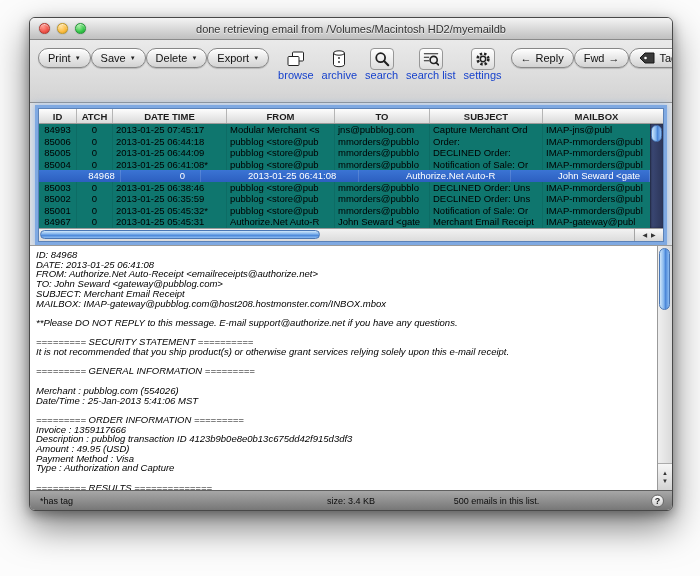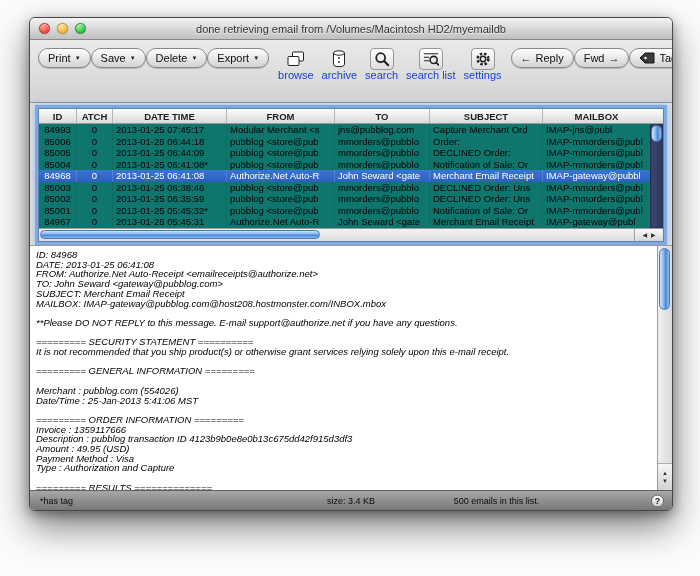--- a/index.html
+++ b/index.html
@@ -38,21 +38,21 @@
     box-shadow:0 0 0 3px var(--focus_ring,#7FA9E2),0 0 7px 4px rgba(120,170,235,.55);}
   .thead{display:flex;height:15px;background:linear-gradient(#fdfdfd,#dadada);border-bottom:1px solid #9a9a9a;padding-right:13px;box-sizing:border-box;}
   .th{font-size:9.5px;font-weight:bold;color:#1c1c1c;display:flex;align-items:center;justify-content:center;
     border-right:1px solid #b5b5b5;overflow:hidden;white-space:nowrap;flex:0 0 auto;box-sizing:border-box;}
   .tbody{height:104px;position:relative;overflow:hidden;}
   .rows{margin-right:13px;}
   .tr{display:flex;height:11.5px;background:#0f766e;}
   .tr.selected{background:linear-gradient(var(--selection,#3b74d4),var(--selection_dark,#2c5fc0));color:#fff;}
   .td{font-size:9.5px;line-height:11.5px;padding:0 3px;white-space:nowrap;overflow:hidden;
     border-right:1px solid rgba(0,0,0,.08);flex:0 0 auto;box-sizing:border-box;}
-  .tr.selected .td{border-right-color:rgba(255,255,255,.15);}
+  .tr.selected .td{border-right-color:rgba(255,255,255,.15);margin-left:44px;}
   .c0{width:38px;text-align:center;justify-content:center;}
   .c1{width:36px;text-align:center;justify-content:center;}
   .c2{width:114px;}
   .c3{width:108px;}
   .c4{width:95px;}
   .c5{width:113px;}
   .c6{flex:1 1 auto;border-right:none;}
   .vscroll-table{position:absolute;right:0;top:0;bottom:0;width:13px;background:linear-gradient(90deg,#3d4a78,var(--scrollbar_track_dark,#2b3558));
     box-shadow:inset 1px 0 2px rgba(0,0,0,.5);}
   .vthumb-t{position:absolute;top:1px;left:1px;width:11px;height:17px;border-radius:6px;border:1px solid #4a77b5;box-sizing:border-box;

